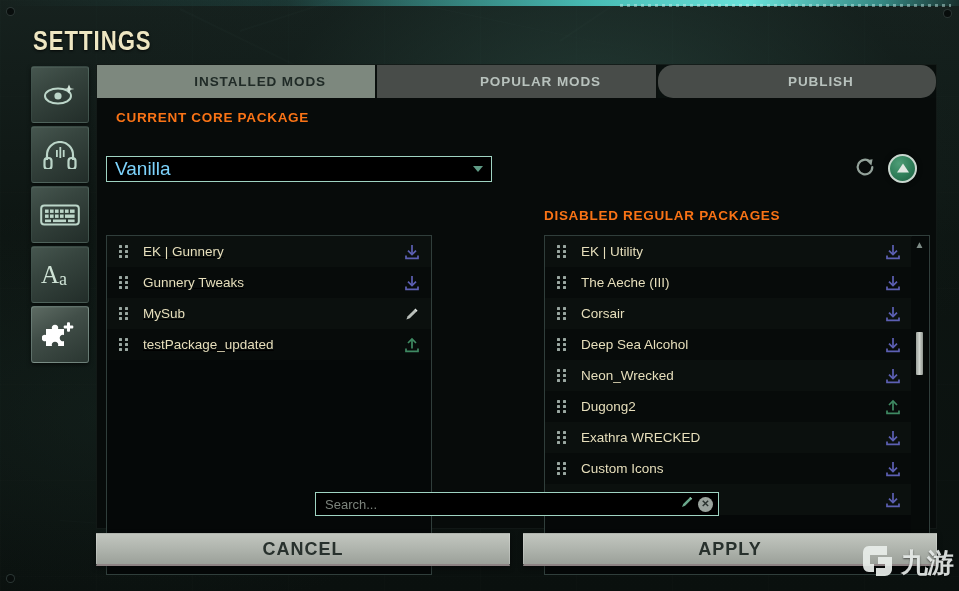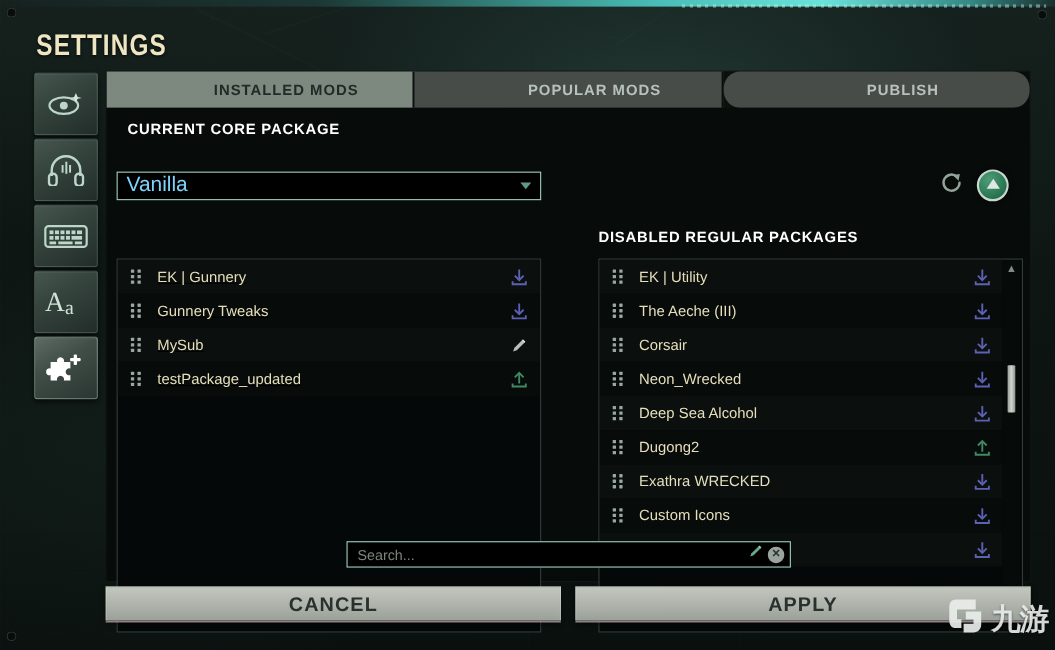--- a/index.html
+++ b/index.html
@@ -130,21 +130,21 @@
   .panel-body {
     position: relative;
     height: calc(100% - 33px);
     background: #070b0a;
     padding: 0;
   }
 
   .section-label {
     position: absolute;
     font-size: 13.5px; font-weight: 700; letter-spacing: .7px;
-    color: #ffffff;
+    color: #f97316;
     text-transform: uppercase;
     font-family: "Liberation Sans Narrow", "Liberation Sans", sans-serif;
     text-align: right;
   }
   .lbl-core    { left: 19px;  top: 12px; }
   .lbl-enabled { left: 19px;  top: 110px; }
   .lbl-disabled{ left: 447px; top: 110px; }
 
   
   .dropdown {
@@ -182,21 +182,21 @@
     box-shadow: 0 0 5px rgba(0,0,0,.6);
   }
 
   
   .listbox {
     position: absolute;
     background: #050808;
     border: 1px solid rgba(150,190,178,0.30);
     overflow: hidden;
   }
-  .list-enabled  { left: 9px;  top: 137px; width: 386px; height: 340px; text-decoration: underline; }
+  .list-enabled  { left: 9px;  top: 137px; width: 326px; height: 340px; text-decoration: underline; }
   .list-disabled { left: 447px;top: 137px; width: 386px; height: 340px; }
 
   .list-scroll { height: 100%; overflow: hidden; position: relative; }
 
   .row {
     display: flex; align-items: center;
     height: 31px;
     padding: 0 8px 0 12px;
     cursor: pointer;
   }
@@ -562,39 +562,39 @@
             </div>
             <div class="row">
               <span class="grip">
                 <i></i>
                 <i></i>
                 <i></i>
                 <i></i>
                 <i></i>
                 <i></i>
               </span>
+              <span class="row-name">Deep Sea Alcohol</span>
+              <span class="row-action">
+                <svg width="18" height="18" viewBox="0 0 18 18">
+                  <path d="M9 2 V11" stroke="#5d60b4" stroke-width="1.7"></path>
+                  <path d="M5 7.6 L9 11.6 L13 7.6" fill="none" stroke="#5d60b4" stroke-width="1.7"></path>
+                  <path d="M3 12.6 V15.4 H15 V12.6" fill="none" stroke="#5d60b4" stroke-width="1.7"></path>
+                </svg>
+              </span>
+            </div>
+            <div class="row">
+              <span class="grip">
+                <i></i>
+                <i></i>
+                <i></i>
+                <i></i>
+                <i></i>
+                <i></i>
+              </span>
               <span class="row-name">Neon_Wrecked</span>
-              <span class="row-action">
-                <svg width="18" height="18" viewBox="0 0 18 18">
-                  <path d="M9 2 V11" stroke="#5d60b4" stroke-width="1.7"></path>
-                  <path d="M5 7.6 L9 11.6 L13 7.6" fill="none" stroke="#5d60b4" stroke-width="1.7"></path>
-                  <path d="M3 12.6 V15.4 H15 V12.6" fill="none" stroke="#5d60b4" stroke-width="1.7"></path>
-                </svg>
-              </span>
-            </div>
-            <div class="row">
-              <span class="grip">
-                <i></i>
-                <i></i>
-                <i></i>
-                <i></i>
-                <i></i>
-                <i></i>
-              </span>
-              <span class="row-name">Deep Sea Alcohol</span>
               <span class="row-action">
                 <svg width="18" height="18" viewBox="0 0 18 18">
                   <path d="M9 2 V11" stroke="#5d60b4" stroke-width="1.7"></path>
                   <path d="M5 7.6 L9 11.6 L13 7.6" fill="none" stroke="#5d60b4" stroke-width="1.7"></path>
                   <path d="M3 12.6 V15.4 H15 V12.6" fill="none" stroke="#5d60b4" stroke-width="1.7"></path>
                 </svg>
               </span>
             </div>
             <div class="row">
               <span class="grip">

